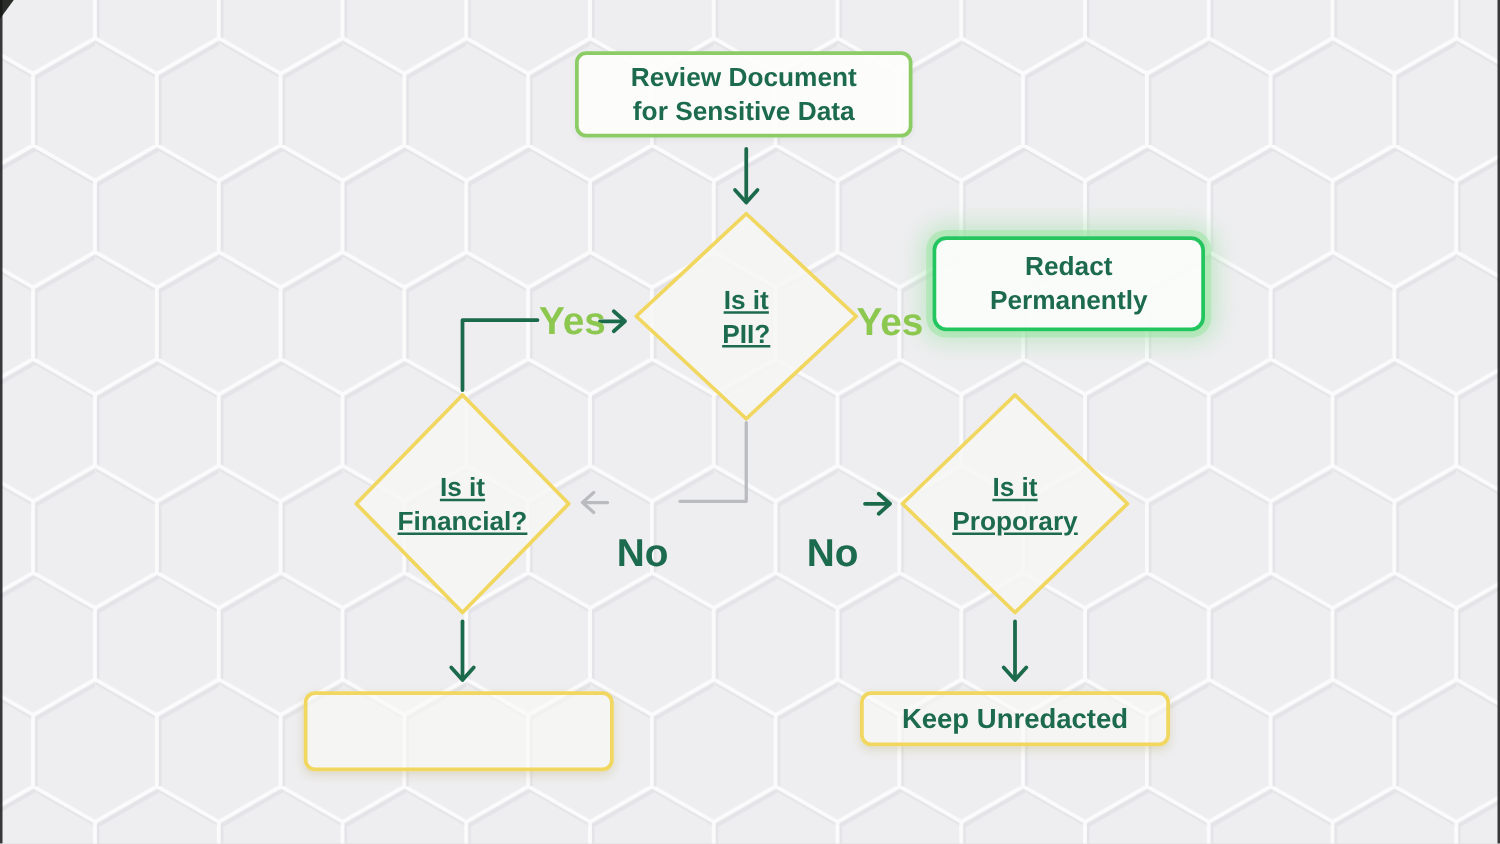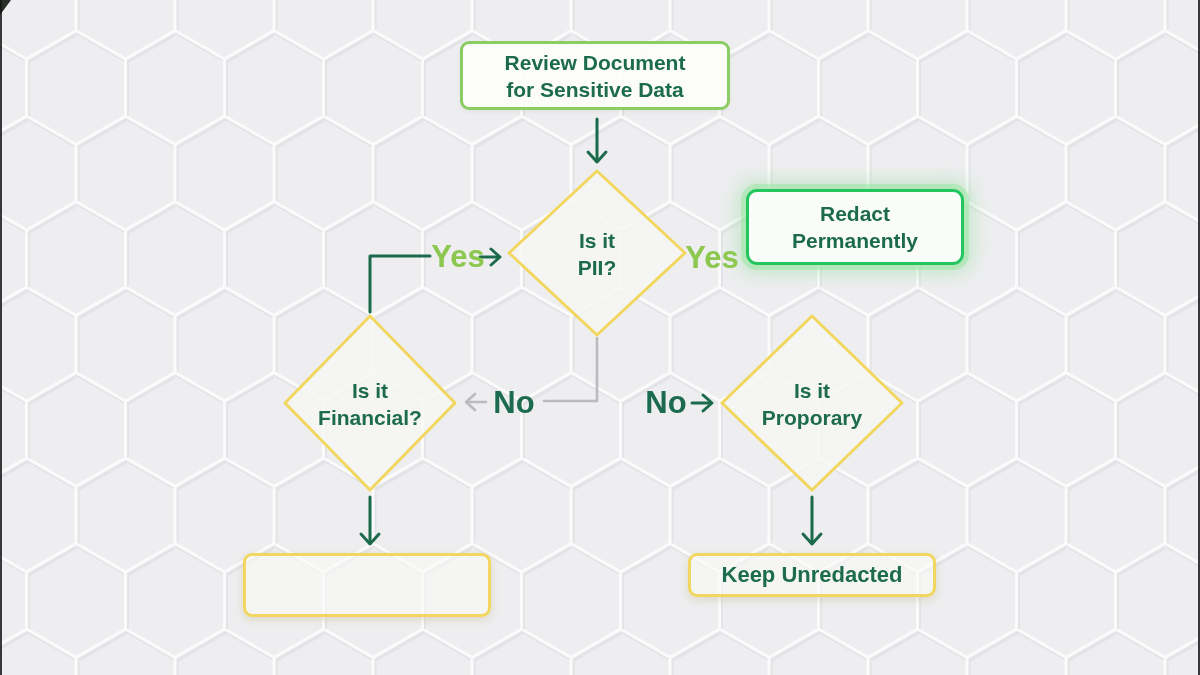--- a/index.html
+++ b/index.html
@@ -37,31 +37,31 @@
   .node-keep{
     left:688px;top:553px;width:248px;height:44px;
     border:3px solid #f1d75f;border-radius:9px;
     background:rgba(250,250,247,0.6);
     box-shadow:0 3px 8px rgba(180,170,100,0.3);
     font-size:22px;
   }
   .diamond-label{
     position:absolute;transform:translate(-50%,-50%);
     text-align:center;font-weight:bold;color:#1d6b4e;
-    font-size:21px;line-height:27px;white-space:pre-line;width:190px;
+    font-size:21px;line-height:27px;white-space:pre-line;width:190px;text-decoration:underline;
   }
   .dl-pii{left:597px;top:254px;}
   .dl-fin{left:370px;top:404px;}
   .dl-pro{left:812px;top:404px;}
   .elabel{
     position:absolute;transform:translate(-50%,-50%);
     font-weight:bold;font-size:31px;line-height:24px;text-align:right;
   }
   .elabel.yes{color:#8cc74f;}
-  .elabel.no{color:#1d6b4e;}
+  .elabel.no{color:#1d6b4e;margin-top:40px;}
   .el-yes-left{left:458px;top:257px;}
   .el-yes-right{left:712px;top:258px;}
   .el-no-center{left:514px;top:403px;}
   .el-no-right{left:666px;top:403px;}
   .edge-strip{position:absolute;top:0;width:2px;height:675px;background:rgba(24,24,26,0.85);}
   .edge-strip.left{left:0;}
   .edge-strip.right{left:1198px;}
   .corner-mark{
     position:absolute;left:0;top:0;width:0;height:0;
     border-top:15px solid rgba(20,22,20,0.9);border-right:11px solid transparent;

